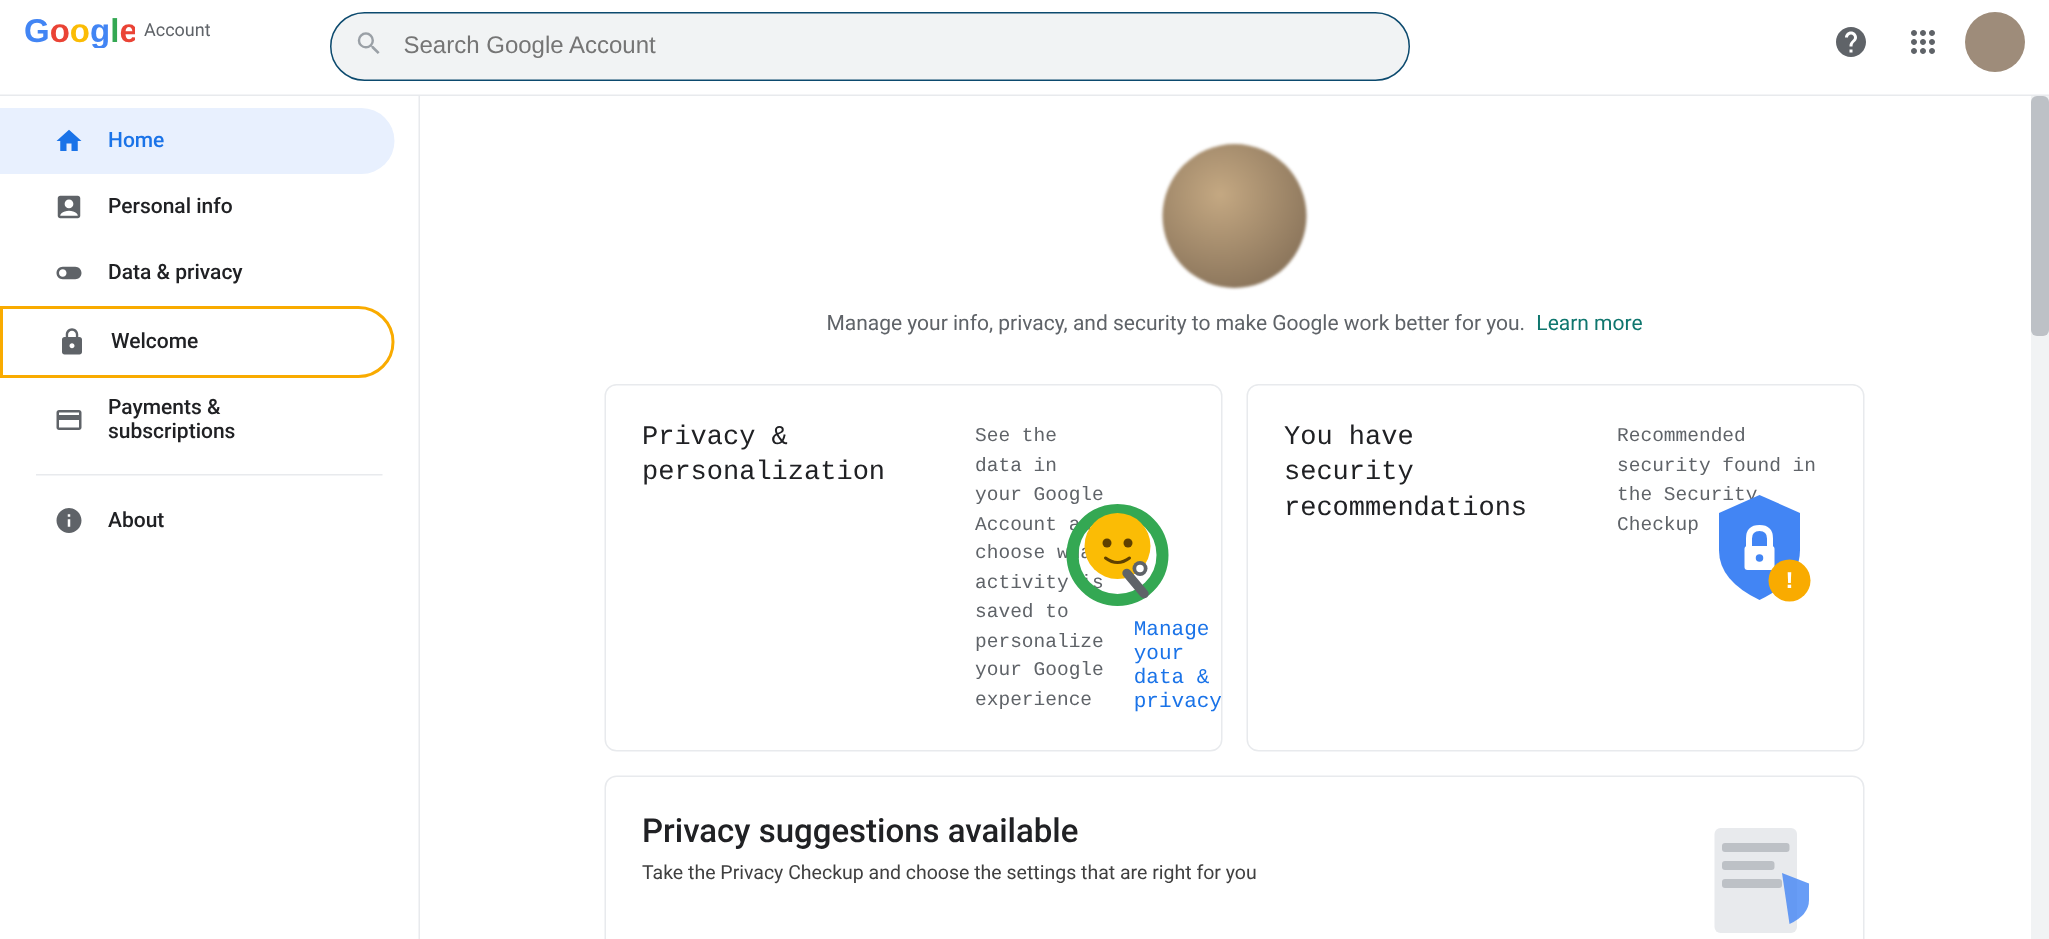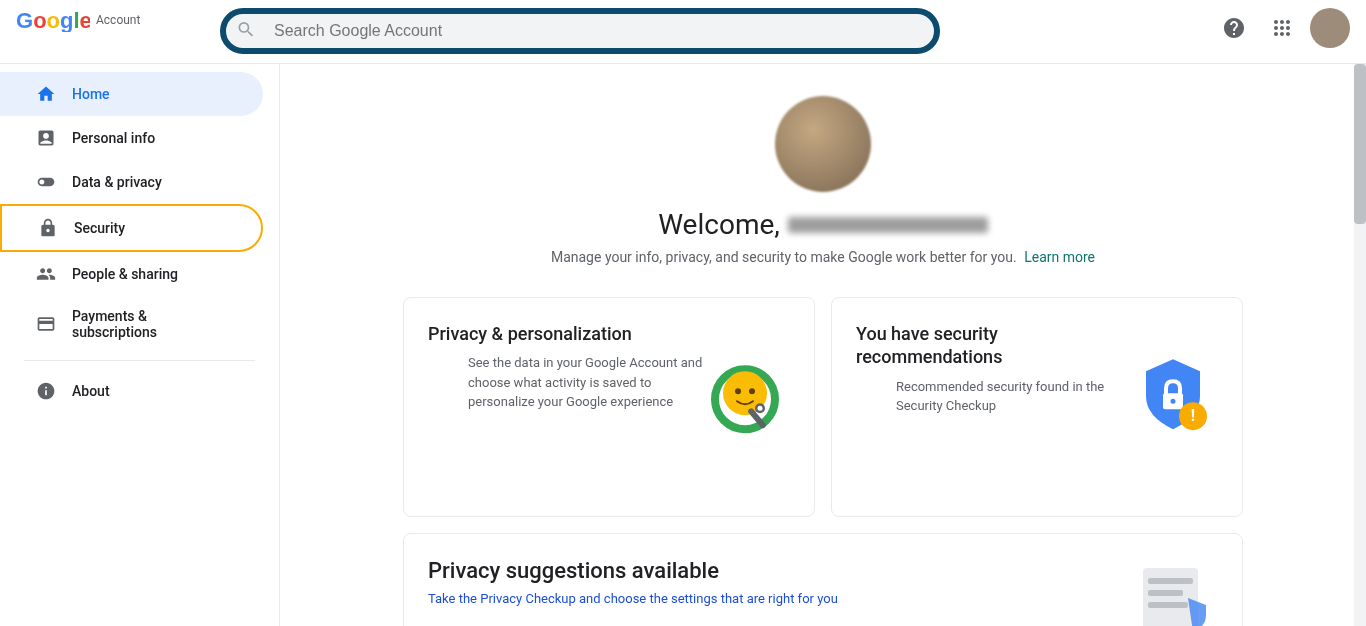--- a/index.html
+++ b/index.html
@@ -36,21 +36,21 @@
     }
     .search-bar {
       flex: 1;
       max-width: 720px;
       position: relative;
     }
     .search-bar input {
       width: 100%;
       height: 46px;
       border-radius: 24px;
-      border: 6px solid #0c4a6e;
+      border: 1px solid #0c4a6e;
       background: #f1f3f4;
       padding: 0 16px 0 48px;
       font-size: 16px;
       color: #202124;
       outline: none;
     }
     .search-icon-wrap {
       position: absolute;
       left: 16px;
       top: 50%;
@@ -173,26 +173,27 @@
       grid-template-columns: 1fr 1fr;
       gap: 16px;
       max-width: 840px;
       margin: 0 auto;
     }
     .card {
       border: 1px solid #e8eaed;
       border-radius: 8px;
       padding: 24px;
       display: flex;
-      flex-direction: column;
-      gap: 8px;
+      flex-direction: row;
+      gap: 20px;
       cursor: pointer;
       position: relative;
       overflow: hidden;
       min-height: 220px;
+      font-family: Liberation Mono, monospace;
     }
     .card-icon {
       position: absolute;
       right: 24px;
       top: 50%;
       transform: translateY(-60%);
     }
     .card-title {
       font-size: 18px;
       font-weight: 500;
@@ -313,31 +314,23 @@
       </span>
       <span>Data &amp; privacy</span>
     </div>
 
     <div class="nav-item highlighted" style="border: 2px solid #f9ab00; border-radius: 0 24px 24px 0; margin-right: 16px;">
       <span class="nav-icon">
         <svg width="20" height="20" viewBox="0 0 24 24" fill="#5f6368">
           <path d="M18 8h-1V6c0-2.76-2.24-5-5-5S7 3.24 7 6v2H6c-1.1 0-2 .9-2 2v10c0 1.1.9 2 2 2h12c1.1 0 2-.9 2-2V10c0-1.1-.9-2-2-2zm-6 9c-1.1 0-2-.9-2-2s.9-2 2-2 2 .9 2 2-.9 2-2 2zm3.1-9H8.9V6c0-1.71 1.39-3.1 3.1-3.1 1.71 0 3.1 1.39 3.1 3.1v2z"></path>
         </svg>
       </span>
-      <span>Security</span>
-    </div>
-
-    <div class="nav-item">
-      <span class="nav-icon">
-        <svg width="20" height="20" viewBox="0 0 24 24" fill="#5f6368">
-          <path d="M16 11c1.66 0 2.99-1.34 2.99-3S17.66 5 16 5c-1.66 0-3 1.34-3 3s1.34 3 3 3zm-8 0c1.66 0 2.99-1.34 2.99-3S9.66 5 8 5C6.34 5 5 6.34 5 8s1.34 3 3 3zm0 2c-2.33 0-7 1.17-7 3.5V19h14v-2.5c0-2.33-4.67-3.5-7-3.5zm8 0c-.29 0-.62.02-.97.05 1.16.84 1.97 1.97 1.97 3.45V19h6v-2.5c0-2.33-4.67-3.5-7-3.5z"></path>
-        </svg>
-      </span>
-      <span>People &amp; sharing</span>
-    </div>
+      <span>Welcome</span>
+    </div>
+
 
     <div class="nav-item">
       <span class="nav-icon">
         <svg width="20" height="20" viewBox="0 0 24 24" fill="#5f6368">
           <path d="M20 4H4c-1.11 0-1.99.89-1.99 2L2 18c0 1.11.89 2 2 2h16c1.11 0 2-.89 2-2V6c0-1.11-.89-2-2-2zm0 14H4v-6h16v6zm0-10H4V6h16v2z"></path>
         </svg>
       </span>
       <span>Payments &amp; subscriptions</span>
     </div>
 
@@ -351,35 +344,32 @@
       </span>
       <span>About</span>
     </div>
 
   </nav>
 
   <main class="main">
 
     <div class="welcome-section">
       <div class="user-avatar-large"></div>
-      <div style="display:flex; align-items:center; gap:8px; margin-bottom:8px;">
-        <span style="font-size:28px; font-weight:400; color:#202124;">Welcome,</span>
-        <span style="display:inline-block; width:200px; height:16px; background:#9e9e9e; border-radius:2px; filter:blur(3px);"></span>
-      </div>
       <p class="welcome-subtitle">
         <span>Manage your info, privacy, and security to make Google work better for you.</span>
         <a href="#" style="color:#0f766e; margin-left:4px;">Learn more</a>
       </p>
     </div>
 
     <div class="cards-grid">
 
       <div class="card">
         <div class="card-title">Privacy &amp; personalization</div>
         <div class="card-desc">See the data in your Google Account and choose what activity is saved to personalize your Google experience</div>
+        <a href="#" class="card-link">Manage your data &amp; privacy</a>
 
         <div class="card-icon">
           <svg width="90" height="90" viewBox="0 0 90 90">
 
             <circle cx="45" cy="48" r="30" fill="none" stroke="#34a853" stroke-width="8"></circle>
 
             <circle cx="45" cy="42" r="22" fill="#fbbc05"></circle>
 
             <circle cx="38" cy="40" r="3" fill="#5f4000"></circle>
             <circle cx="52" cy="40" r="3" fill="#5f4000"></circle>
@@ -409,21 +399,21 @@
             <text x="65" y="70" text-anchor="middle" font-size="16" font-weight="bold" fill="white">!</text>
           </svg>
         </div>
       </div>
     </div>
 
     <div class="card-full" style="max-width:840px; margin:16px auto 0;">
       <div style="display:flex; align-items:flex-start; justify-content:space-between;">
         <div>
           <div style="font-size:22px; font-weight:500; color:#202124; margin-bottom:8px;">Privacy suggestions available</div>
-          <div style="font-size:13px; color:#1d4ed8;">Take the Privacy Checkup and choose the settings that are right for you</div>
+          <div style="font-size:13px; color:#404040;">Take the Privacy Checkup and choose the settings that are right for you</div>
         </div>
 
         <div>
           <svg width="80" height="80" viewBox="0 0 80 80">
             <rect x="5" y="10" width="55" height="70" rx="4" fill="#e8eaed"></rect>
             <rect x="10" y="20" width="45" height="6" rx="2" fill="#bdc1c6"></rect>
             <rect x="10" y="32" width="35" height="6" rx="2" fill="#bdc1c6"></rect>
             <rect x="10" y="44" width="40" height="6" rx="2" fill="#bdc1c6"></rect>
 
             <path d="M50 40 L68 47 L68 58 Q68 68 55 74" fill="#4285f4" opacity="0.8"></path>

